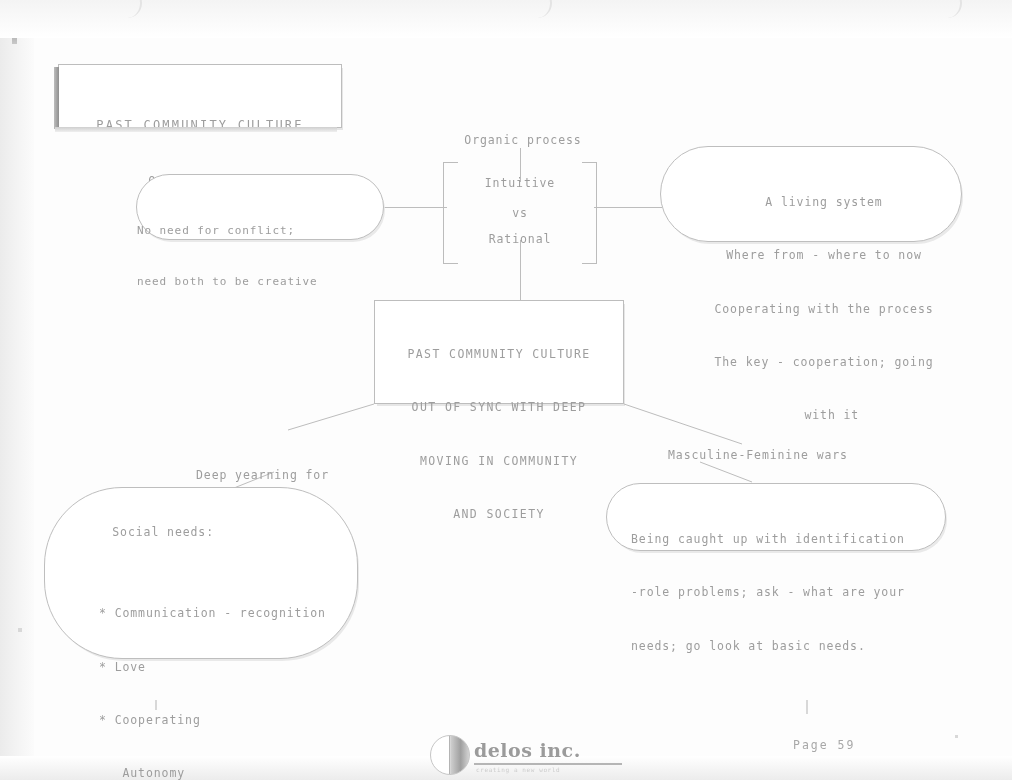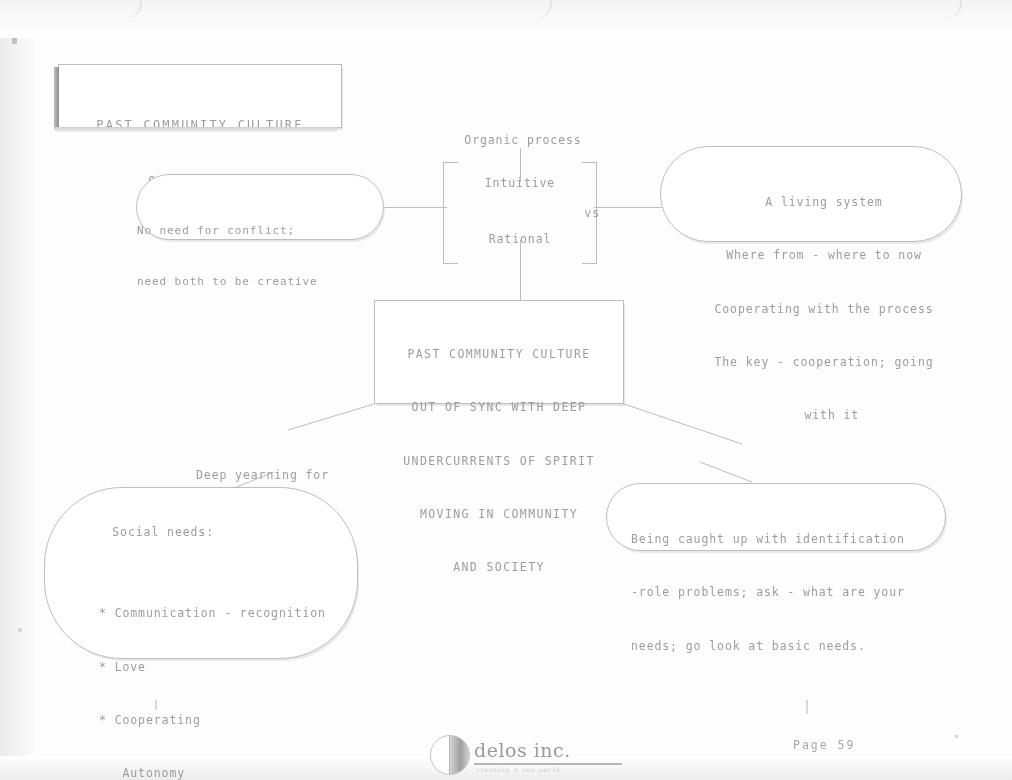--- a/index.html
+++ b/index.html
@@ -137,21 +137,21 @@
   #bracket-group .bk-right {
     position: absolute;
     top: 30px;
     width: 14px; height: 100px;
     border-top: 1px solid #bcbcbc;
     border-bottom: 1px solid #bcbcbc;
   }
   #bracket-group .bk-left  { left: 3px;  border-left: 1px solid #bcbcbc; }
   #bracket-group .bk-right { right: 3px; border-right: 1px solid #bcbcbc; }
   #bracket-group .bk-line1 { position: absolute; top: 43px; left: 0; width: 160px; }
-  #bracket-group .bk-line2 { position: absolute; top: 73px; left: 0; width: 160px; text-align: right; }
+  #bracket-group .bk-line2 { position: absolute; top: 73px; left: 0; width: 160px; }
   #bracket-group .bk-line3 { position: absolute; top: 99px; left: 0; width: 160px; }
 
   #organic-label {
     left: 443px; top: 132px;
     width: 160px;
     text-align: center;
     font-size: 11.5px;
   }
 
   
@@ -241,20 +241,21 @@
     width: 1px; height: 38px;
     background: #b4b4b4;
   }
   .logo-word {
     position: absolute;
     left: 44px; top: 6px;
     font-family: "DejaVu Serif", serif;
     font-size: 19px;
     color: #9b9b9b;
     letter-spacing: .5px;
+    font-weight: bold;
   }
   .logo-rule {
     position: absolute;
     left: 44px; top: 30px;
     width: 148px; height: 0;
     border-top: 2px solid #b5b5b5;
   }
   .logo-tagline {
     position: absolute;
     left: 46px; top: 33px;
@@ -316,36 +317,36 @@
     <div>A living system</div>
     <div>Where from - where to now</div>
     <div>Cooperating with the process</div>
     <div>The key - cooperation; going</div>
     <div>  with it</div>
   </div>
 
   <div id="main-box" class="node rect-box">
     <div>PAST COMMUNITY CULTURE</div>
     <div>OUT OF SYNC WITH DEEP</div>
-    <div>UNDERCURRENTS OF SPIRIT</div>
     <div>MOVING IN COMMUNITY</div>
     <div>AND SOCIETY</div>
   </div>
 
   <svg class="diag" style="left:0; top:0;" width="1012" height="780">
     <line x1="374" y1="404" x2="288" y2="430" stroke="#bdbdbd" stroke-width="1"></line>
     <line x1="274" y1="472" x2="224" y2="492" stroke="#bdbdbd" stroke-width="1"></line>
     <line x1="624" y1="404" x2="742" y2="444" stroke="#bdbdbd" stroke-width="1"></line>
     <line x1="700" y1="462" x2="752" y2="482" stroke="#bdbdbd" stroke-width="1"></line>
   </svg>
 
   <div id="deep-label" class="node">
     <div>Deep yearning for</div>
     <div>deeper collegiality</div>
   </div>
+  <div id="masc-label" class="node">Masculine-Feminine wars</div>
 
   <div id="social-box" class="node round-box">
     <div class="heading">Social needs:</div>
     <div class="bullets">
       <div>* Communication - recognition</div>
       <div>* Love</div>
       <div>* Cooperating</div>
       <div>   Autonomy</div>
       
     </div>

